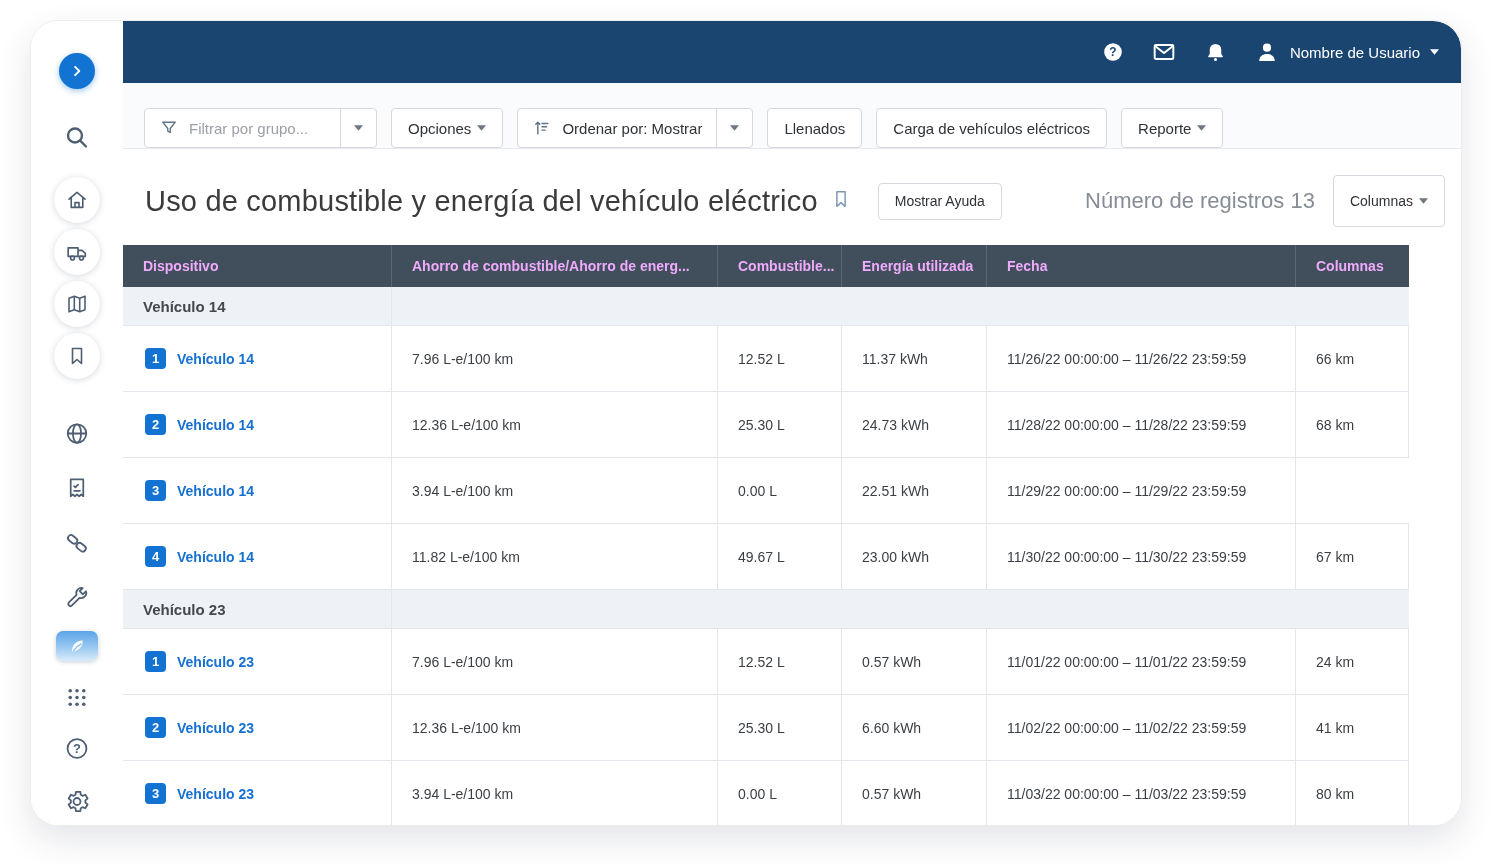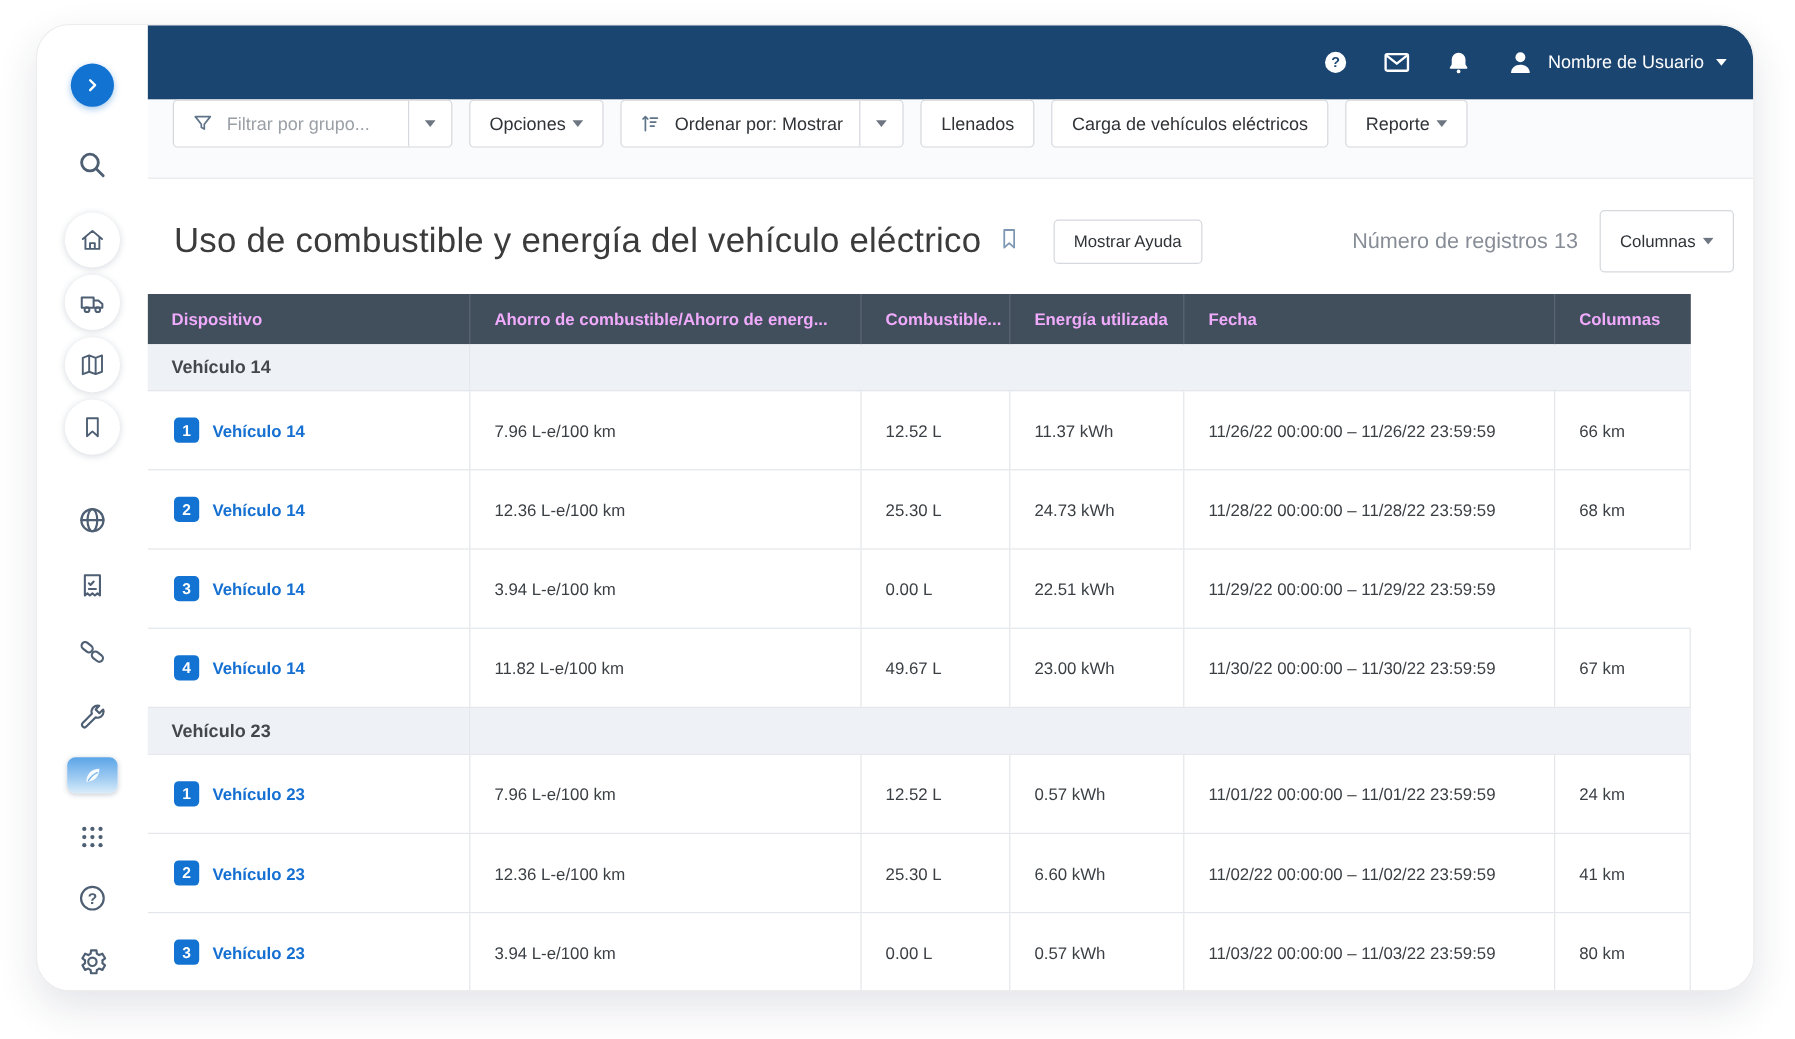--- a/index.html
+++ b/index.html
@@ -37,40 +37,40 @@
 
   .navbar{ height:62px; flex:0 0 62px; background:var(--navbar_bg);
     border-top-right-radius:28px; display:flex; align-items:center;
     justify-content:flex-end; padding-right:22px; gap:27px; }
   .nav-ic{ display:flex; align-items:center; cursor:pointer; }
   .user-wrap{ display:flex; align-items:center; gap:10px; cursor:pointer; }
   .user-name{ color:#fff; font-size:15px; }
 
   
   .toolbar{ height:66px; flex:0 0 66px; background:#fafbfc;
-    border-bottom:1px solid #e7e9eb; display:flex; align-items:flex-start;
+    border-bottom:1px solid #e7e9eb; display:flex; align-items:flex-end;
     gap:14px; padding-left:21px; }
   .btn{ display:inline-flex; align-items:center; height:40px; background:#fff;
     border:1px solid var(--button_border); border-radius:4px; font-size:15px;
     color:#2f3337; cursor:pointer; white-space:nowrap; }
   .btn .seg{ display:inline-flex; align-items:center; gap:10px;
     padding:0 14px; height:100%; }
   .btn .seg.caret-seg{ border-left:1px solid var(--button_border); padding:0 13px; }
   .btn.simple{ padding:0 16px; gap:6px; }
   .placeholder{ color:#9aa0a6; }
   .caret{ width:9px; height:6px; fill:#6e7781; }
   .caret.white{ fill:#fff; }
 
   
   .title-row{ display:flex; align-items:center; padding:26px 16px 18px 22px; }
   .page-title{ font-size:29px; font-weight:400; color:#3b3b3b; letter-spacing:.2px; }
   .bm-icon{ margin-left:12px; cursor:pointer; }
   .help-btn{ height:37px; margin-left:26px; }
   .title-right{ margin-left:auto; display:flex; align-items:center; gap:18px; }
-  .records{ font-size:18px; color:#878d96; font-weight:400; }
+  .records{ font-size:22px; color:#878d96; font-weight:400; }
   .cols-btn{ height:52px; font-size:14px; }
 
   
   .table{ width:1286px; }
   .trow{ display:grid; grid-template-columns:269px 326px 124px 145px 309px 113px;
     border-bottom:1px solid var(--border_light); }
   .thead{ background:var(--table_header_bg); border-bottom:none; }
   .th{ height:42px; display:flex; align-items:center; padding:0 12px 0 20px;
     color:#f0abfc; font-size:14px; font-weight:bold; white-space:nowrap;
     overflow:hidden; border-right:1px solid #5c6673; cursor:pointer; }

